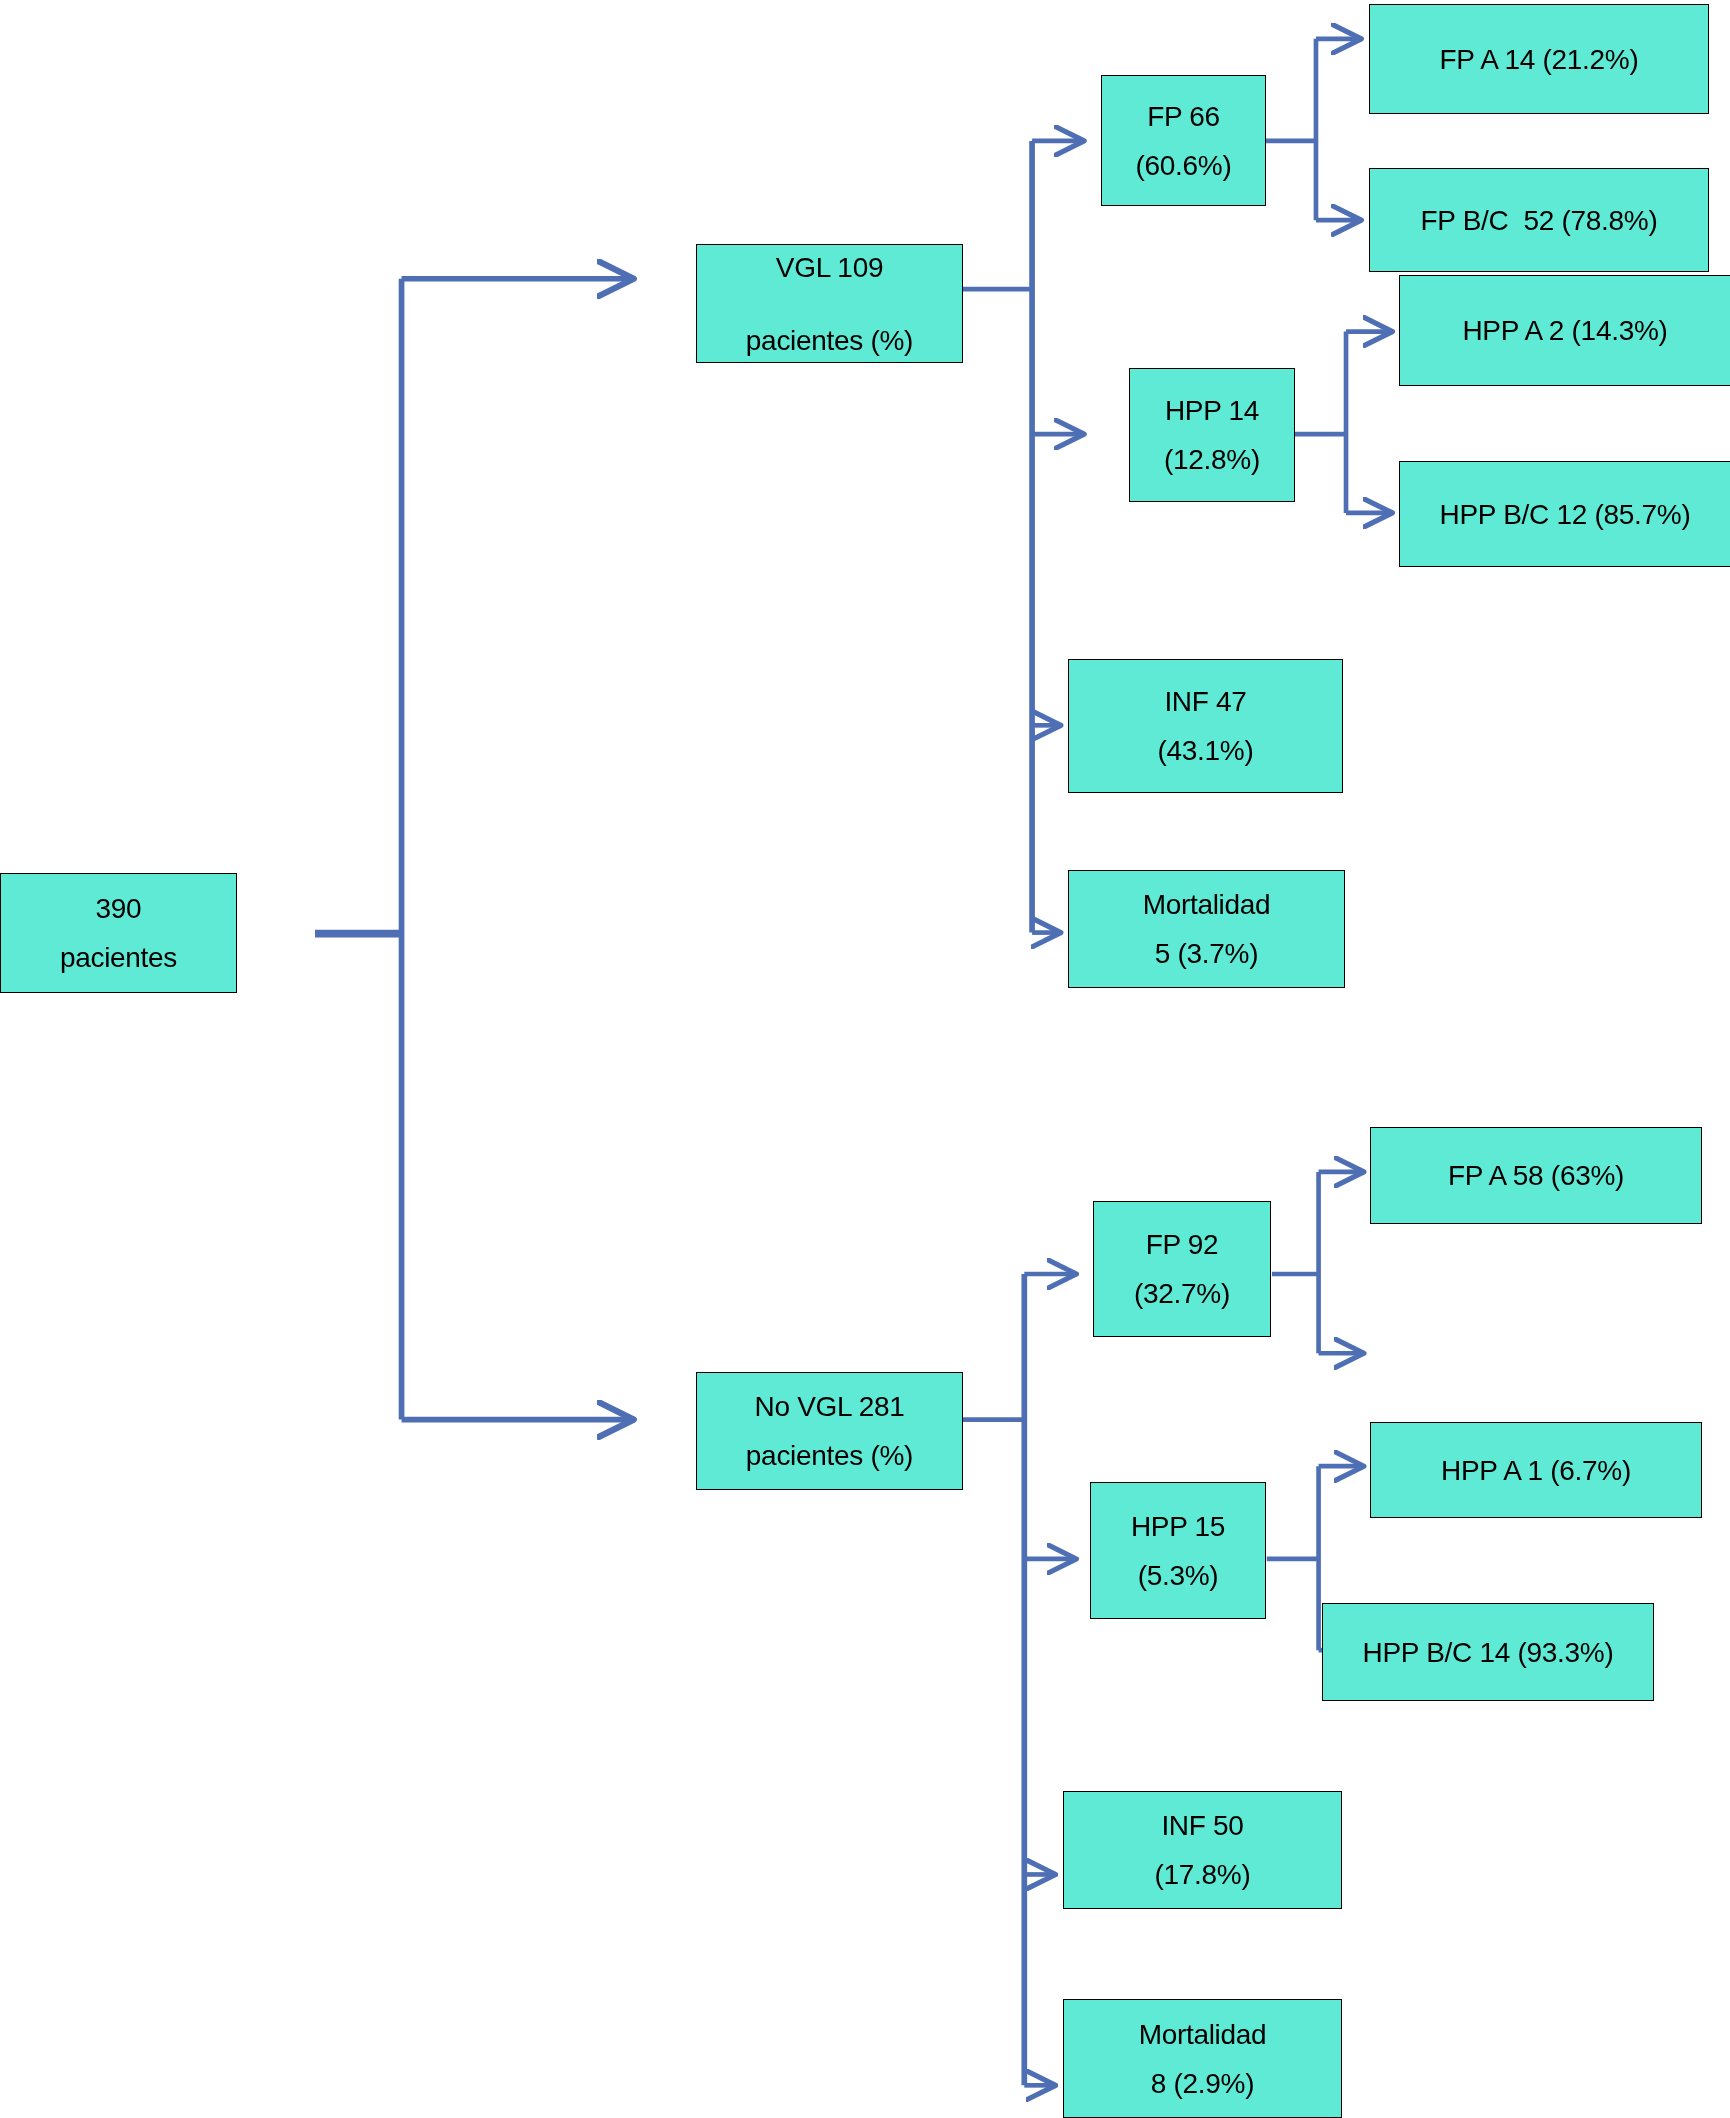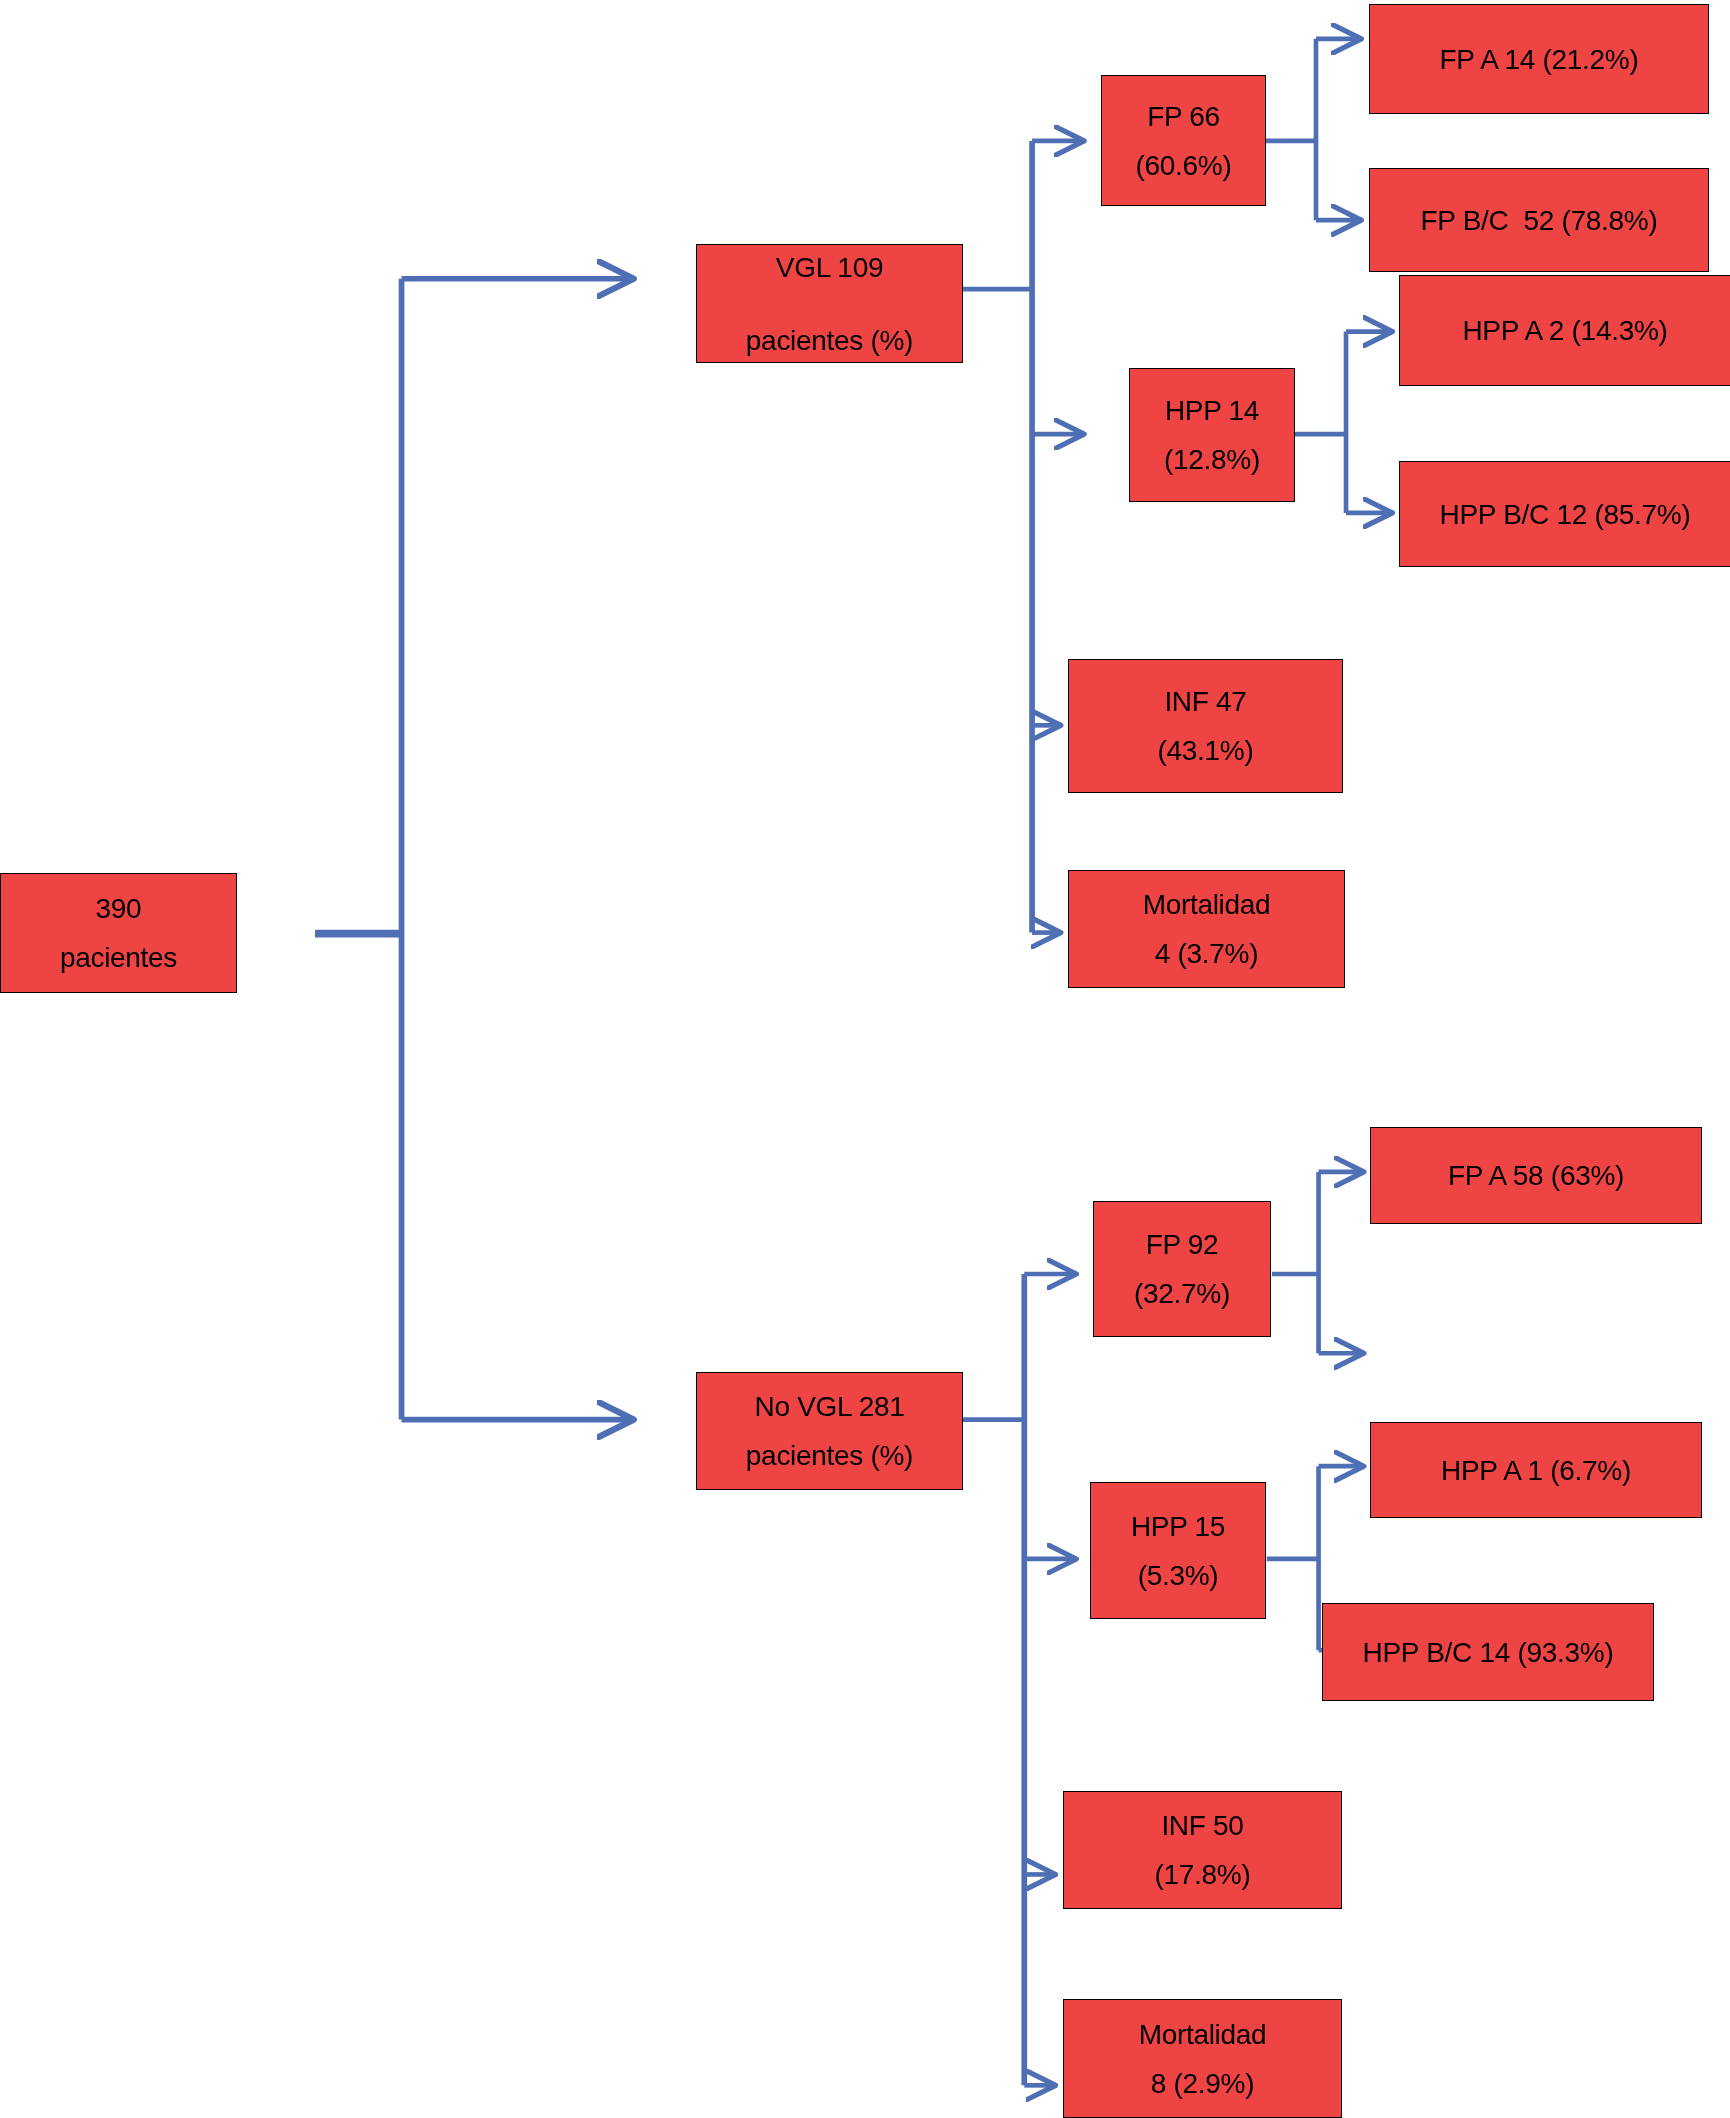--- a/index.html
+++ b/index.html
@@ -12,21 +12,21 @@
     width: 1731px;
     height: 2119px;
     background: #ffffff;
     font-family: "Liberation Sans", sans-serif;
     overflow: hidden;
   }
   .node {
     position: absolute;
     box-sizing: border-box;
     border: 1.6px solid #000000;
-    background: #ef4444;
+    background: #5eead4;
     display: flex;
     flex-direction: column;
     align-items: center;
     justify-content: center;
     text-align: center;
     color: #000000;
     font-size: 28px;
     line-height: 1.75;
     letter-spacing: -0.3px;
     white-space: pre;
@@ -143,21 +143,21 @@
     <span class="ln">HPP B/C 12 (85.7%)</span>
   </div>
 
   <div class="node" style="left:1068px; top:659px; width:275px; height:134px;">
     <span class="ln">INF 47</span>
     <span class="ln">(43.1%)</span>
   </div>
 
   <div class="node" style="left:1068px; top:870px; width:277px; height:118px;">
     <span class="ln">Mortalidad</span>
-    <span class="ln">4 (3.7%)</span>
+    <span class="ln">5 (3.7%)</span>
   </div>
 
   <div class="node" style="left:696px; top:1372px; width:267px; height:118px;">
     <span class="ln">No VGL 281</span>
     <span class="ln">pacientes (%)</span>
   </div>
 
   <div class="node" style="left:1093px; top:1201px; width:178px; height:136px;">
     <span class="ln">FP 92</span>
     <span class="ln">(32.7%)</span>

